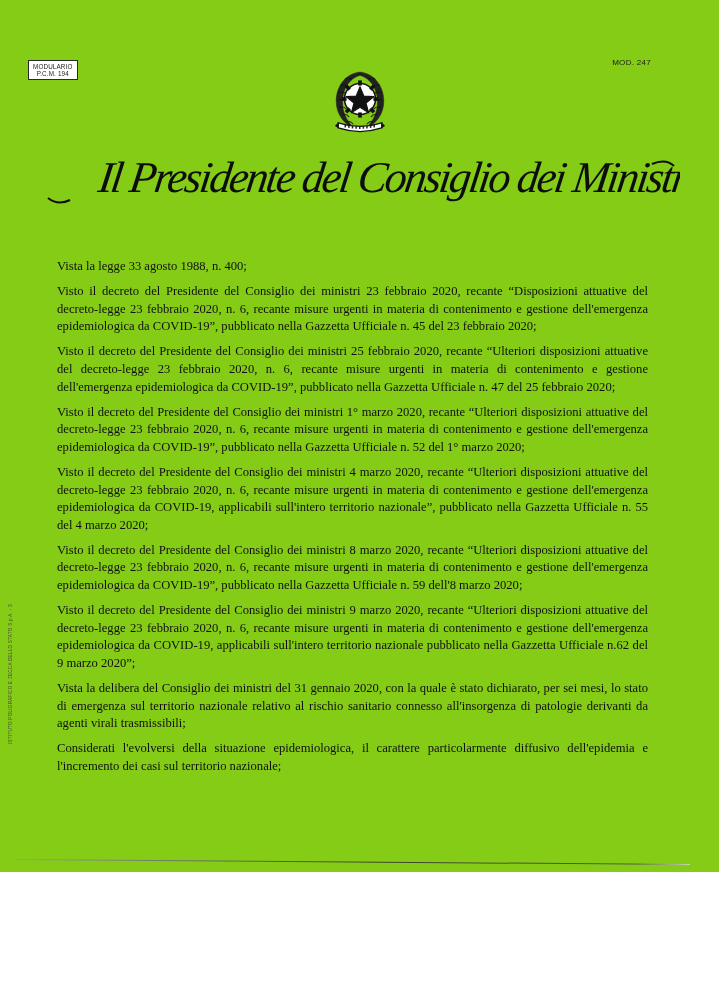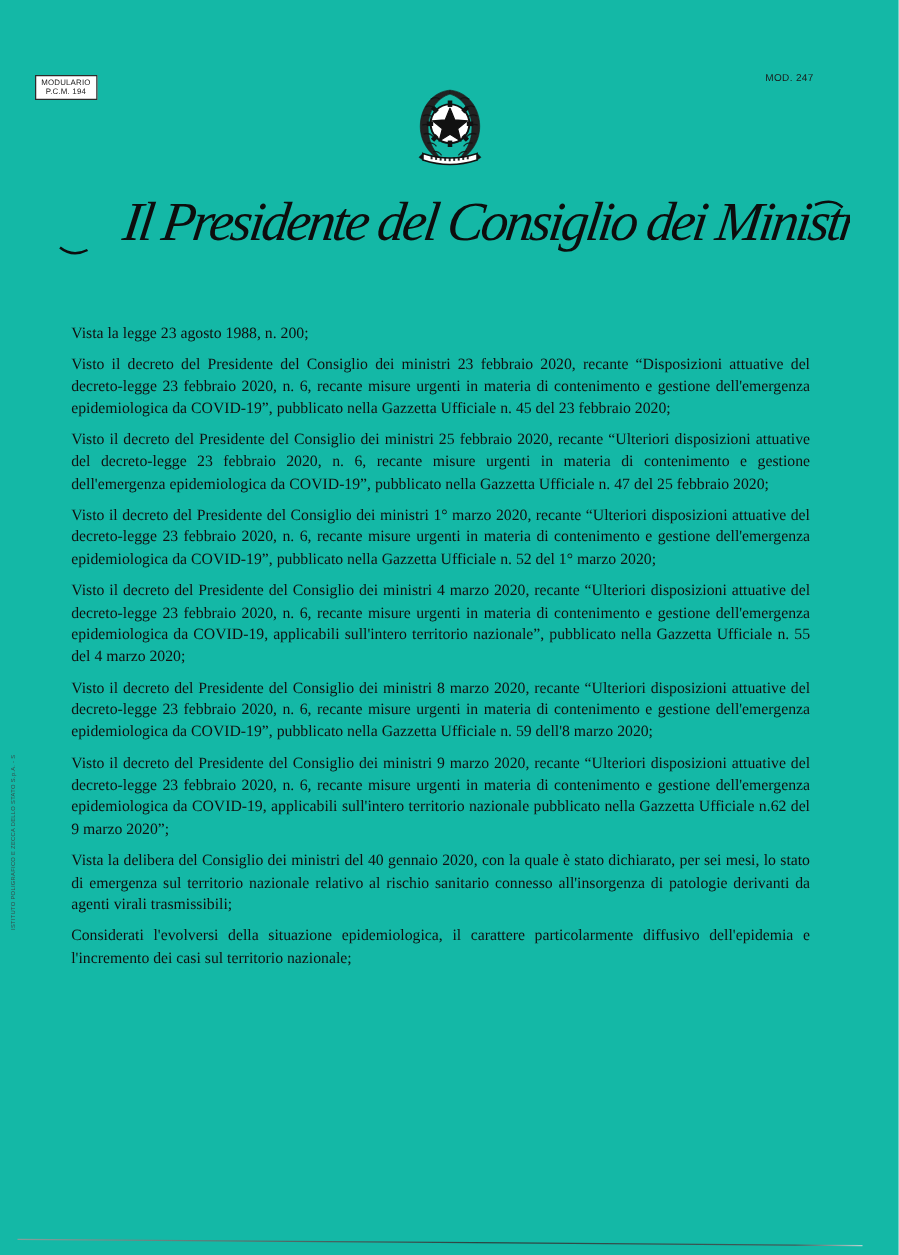--- a/index.html
+++ b/index.html
@@ -7,22 +7,22 @@
     padding: 0;
     background: #ffffff;
   }
   body {
     font-family: "Liberation Serif", serif;
     color: #000000;
   }
   .page {
     position: relative;
     width: 719px;
-    height: 1004px;
-    background: #14b8a6;
+    height: 872px;
+    background: #84cc16;
     overflow: hidden;
   }
 
   
   .modulario-box {
     position: absolute;
     left: 28px;
     top: 60px;
     border: 1px solid #2b2b2b;
     padding: 2px 4px 2px 4px;
@@ -191,25 +191,25 @@
     <svg width="640" height="72" viewBox="0 0 640 72" aria-hidden="true">
       <text id="title-text" x="320" y="50" text-anchor="middle" font-family="'Liberation Serif', serif" font-size="44" font-style="italic" fill="#0d0d0d" transform="skewX(-8) translate(44,0)" textLength="600">Il Presidente del Consiglio dei Ministri</text>
       <path d="M8 56 q10 8 22 2" stroke="#0d0d0d" stroke-width="2" fill="none"></path>
       <path d="M612 22 q14 -6 22 2" stroke="#0d0d0d" stroke-width="2" fill="none"></path>
     </svg>
   </div>
 
   <div class="side-imprint">ISTITUTO POLIGRAFICO E ZECCA DELLO STATO S.p.A. - S</div>
 
   <div class="body-text">
-    <p class="para">Vista la legge 23 agosto 1988, n. 200;</p>
+    <p class="para">Vista la legge 33 agosto 1988, n. 400;</p>
     <p class="para">Visto il decreto del Presidente del Consiglio dei ministri 23 febbraio 2020, recante “Disposizioni attuative del decreto-legge 23 febbraio 2020, n. 6, recante misure urgenti in materia di contenimento e gestione dell'emergenza epidemiologica da COVID-19”, pubblicato nella Gazzetta Ufficiale n. 45 del 23 febbraio 2020;</p>
     <p class="para">Visto il decreto del Presidente del Consiglio dei ministri 25 febbraio 2020, recante “Ulteriori disposizioni attuative del decreto-legge 23 febbraio 2020, n. 6, recante misure urgenti in materia di contenimento e gestione dell'emergenza epidemiologica da COVID-19”, pubblicato nella Gazzetta Ufficiale n. 47 del 25 febbraio 2020;</p>
     <p class="para">Visto il decreto del Presidente del Consiglio dei ministri 1° marzo 2020, recante “Ulteriori disposizioni attuative del decreto-legge 23 febbraio 2020, n. 6, recante misure urgenti in materia di contenimento e gestione dell'emergenza epidemiologica da COVID-19”, pubblicato nella Gazzetta Ufficiale n. 52 del 1° marzo 2020;</p>
     <p class="para">Visto il decreto del Presidente del Consiglio dei ministri 4 marzo 2020, recante “Ulteriori disposizioni attuative del decreto-legge 23 febbraio 2020, n. 6, recante misure urgenti in materia di contenimento e gestione dell'emergenza epidemiologica da COVID-19, applicabili sull'intero territorio nazionale”, pubblicato nella Gazzetta Ufficiale n. 55 del 4 marzo 2020;</p>
     <p class="para">Visto il decreto del Presidente del Consiglio dei ministri 8 marzo 2020, recante “Ulteriori disposizioni attuative del decreto-legge 23 febbraio 2020, n. 6, recante misure urgenti in materia di contenimento e gestione dell'emergenza epidemiologica da COVID-19”, pubblicato nella Gazzetta Ufficiale n. 59 dell'8 marzo 2020;</p>
     <p class="para">Visto il decreto del Presidente del Consiglio dei ministri 9 marzo 2020, recante “Ulteriori disposizioni attuative del decreto-legge 23 febbraio 2020, n. 6, recante misure urgenti in materia di contenimento e gestione dell'emergenza epidemiologica da COVID-19, applicabili sull'intero territorio nazionale pubblicato nella Gazzetta Ufficiale n.62 del 9 marzo 2020”;</p>
-    <p class="para">Vista la delibera del Consiglio dei ministri del 40 gennaio 2020, con la quale è stato dichiarato, per sei mesi, lo stato di emergenza sul territorio nazionale relativo al rischio sanitario connesso all'insorgenza di patologie derivanti da agenti virali trasmissibili;</p>
+    <p class="para">Vista la delibera del Consiglio dei ministri del 31 gennaio 2020, con la quale è stato dichiarato, per sei mesi, lo stato di emergenza sul territorio nazionale relativo al rischio sanitario connesso all'insorgenza di patologie derivanti da agenti virali trasmissibili;</p>
     <p class="para">Considerati l'evolversi della situazione epidemiologica, il carattere particolarmente diffusivo dell'epidemia e l'incremento dei casi sul territorio nazionale;</p>
   </div>
 
   <div class="scan-edge"></div>
 </div>
 
 </body></html>

